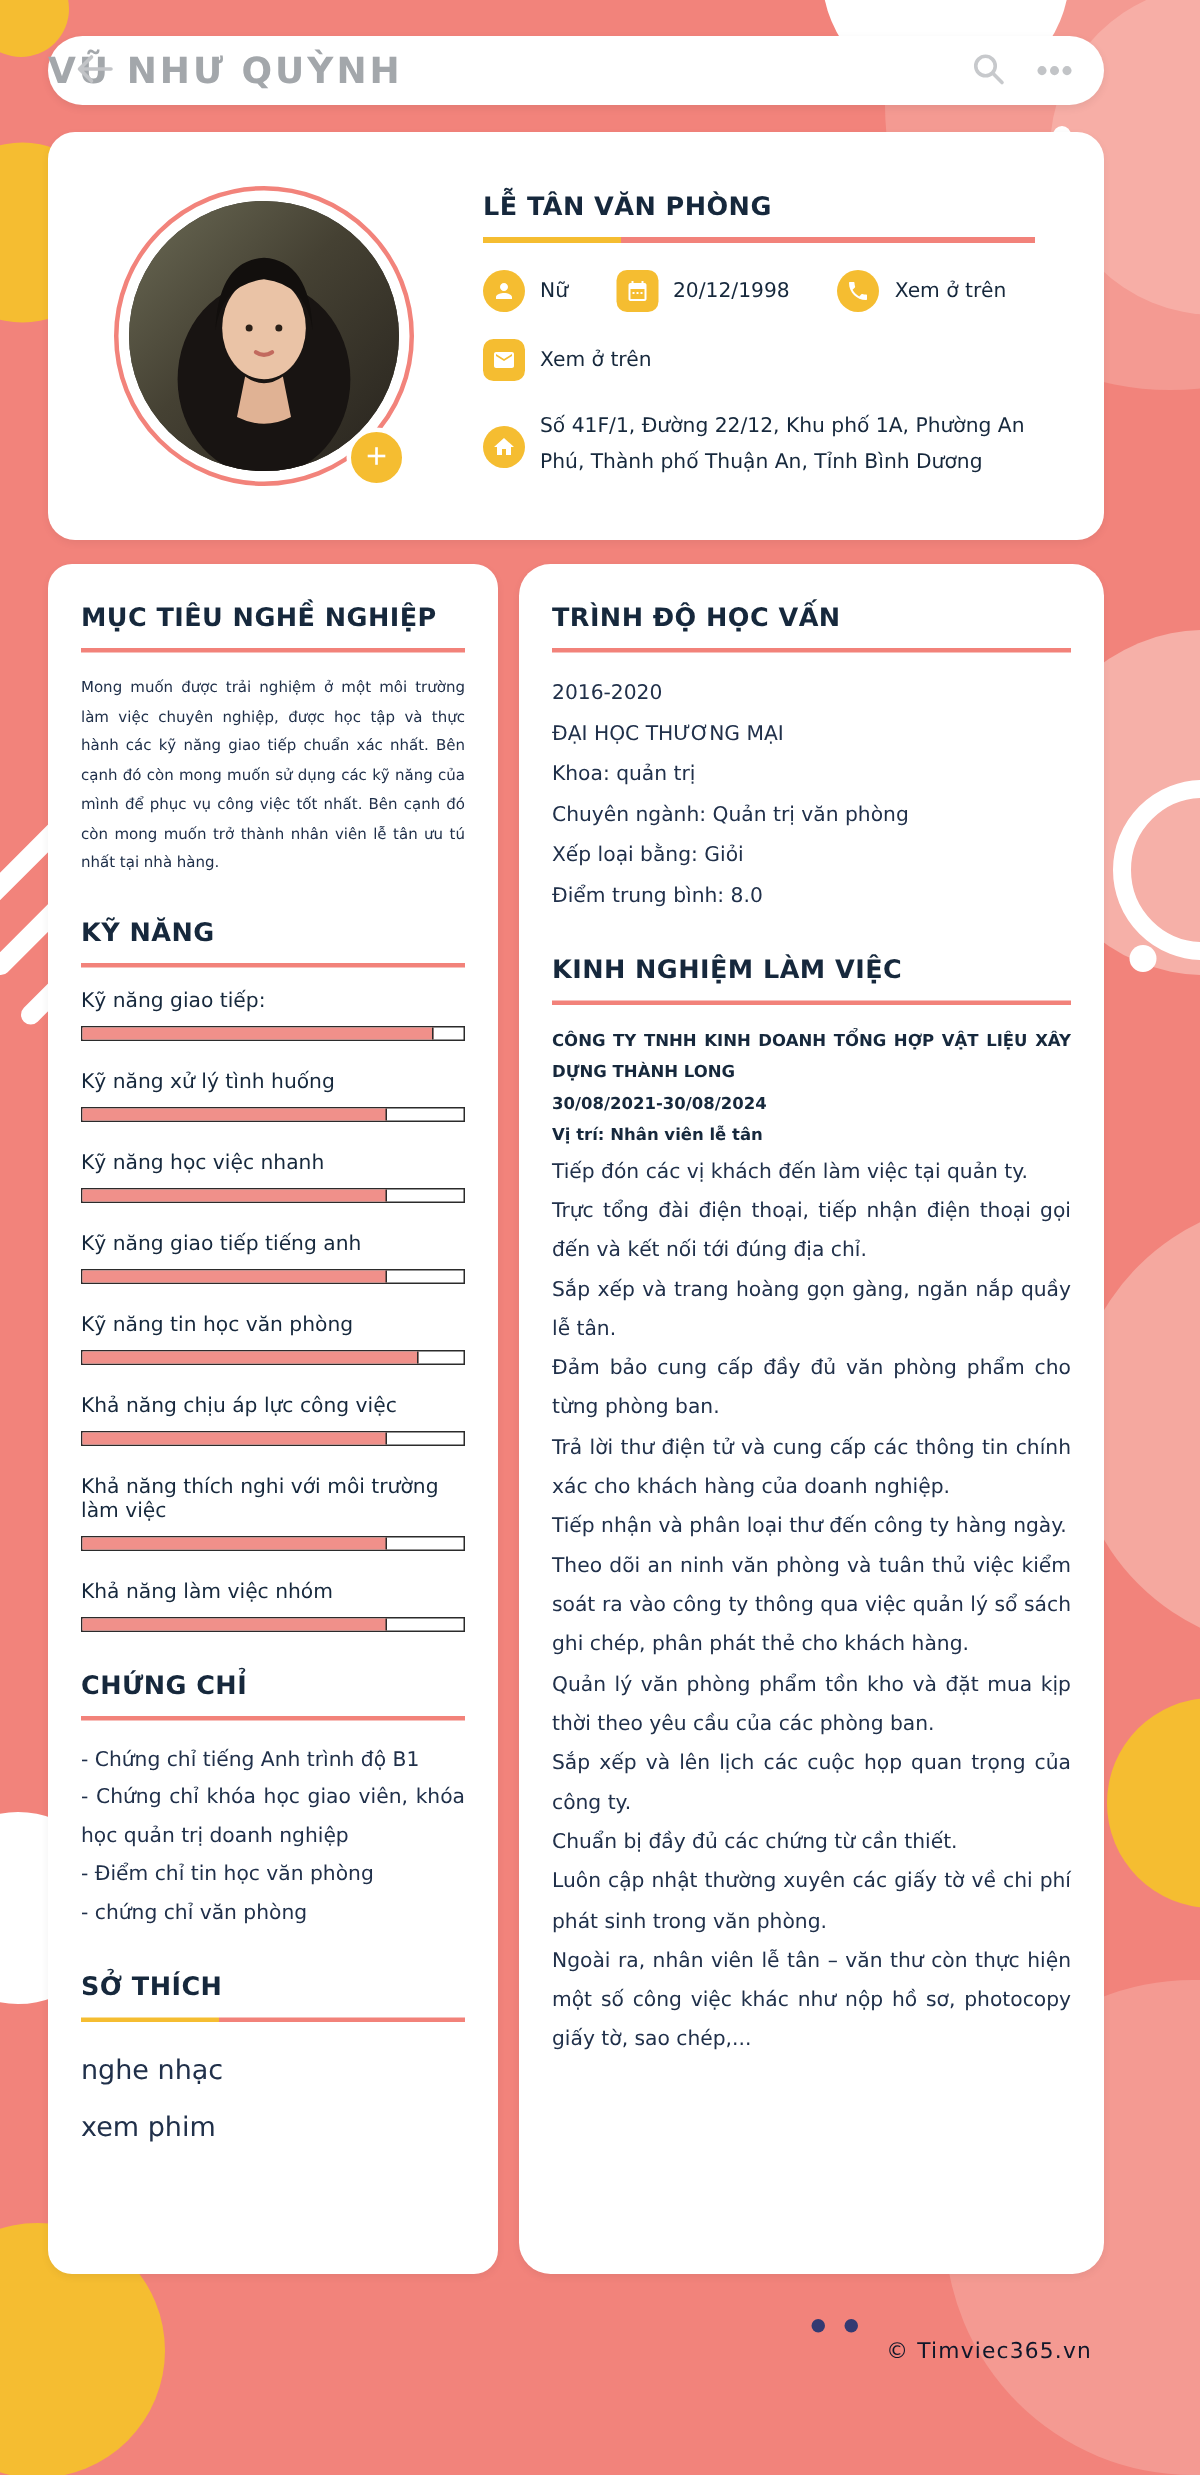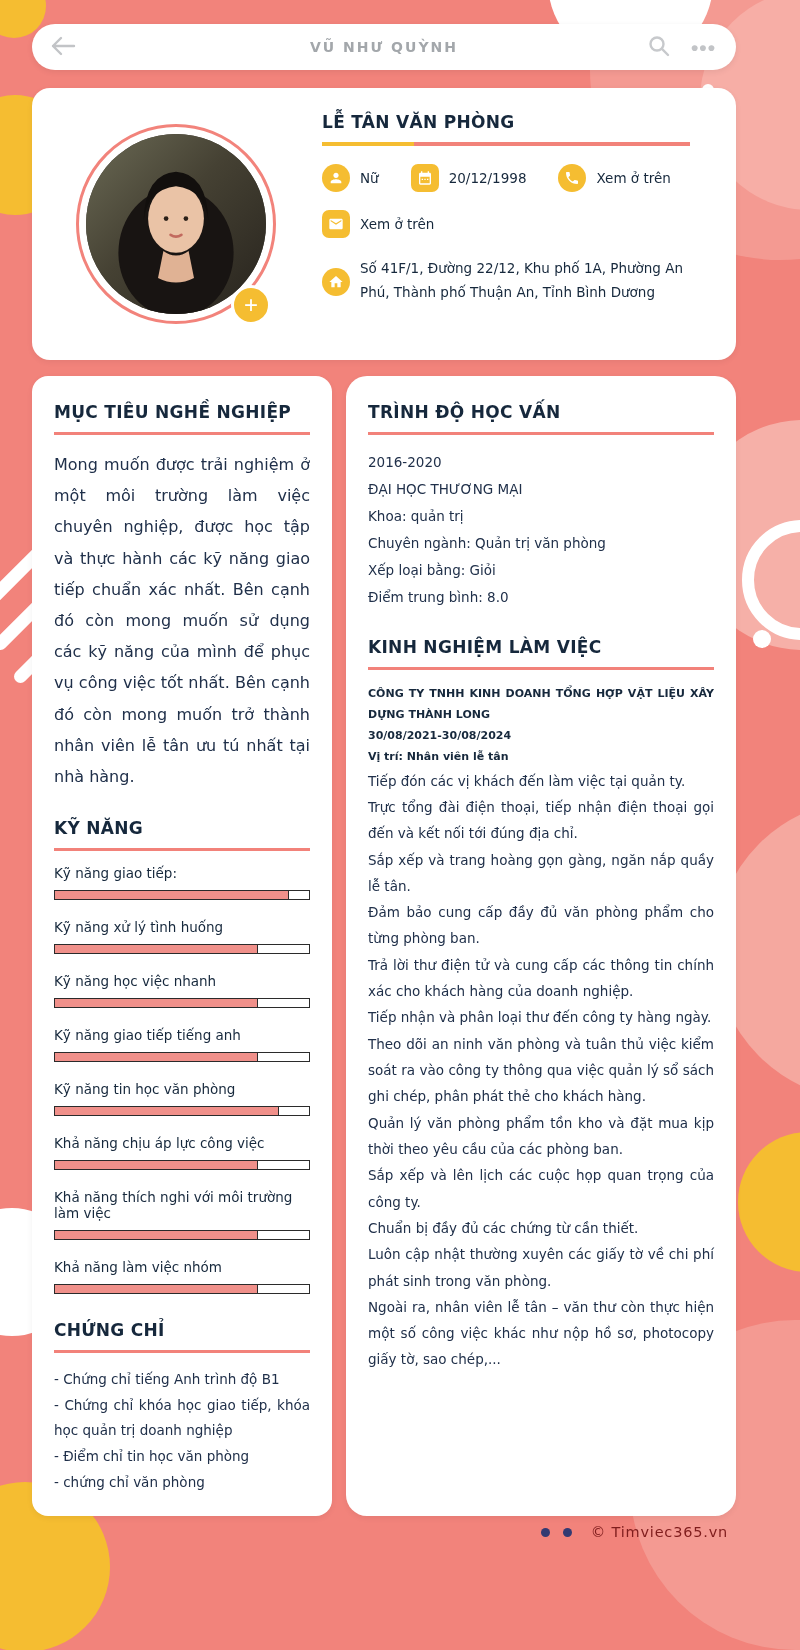--- a/index.html
+++ b/index.html
@@ -36,22 +36,22 @@
   .d9{left:-60px;top:1482px;width:170px;height:170px;background:var(--yellow);}
   .st{position:absolute;width:95px;height:13px;background:#fff;border-radius:8px;transform:rotate(-45deg);}
   .st1{left:-38px;top:575px;} .st2{left:-18px;top:608px;} .st3{left:2px;top:641px;}
   
   .topbar{
     position:absolute;z-index:3;left:32px;top:24px;width:704px;height:46px;
     background:#fff;border-radius:26px;display:flex;align-items:center;
     box-shadow:0 2px 6px rgba(0,0,0,.07);
   }
   .topbar h1{
-    position:absolute;left:0;right:0;text-align:center;
-    font-size:14px;font-weight:700;letter-spacing:2px;color:var(--gray);
+    position:absolute;left:0;right:0;text-align:left;
+    font-size:24px;font-weight:700;letter-spacing:2px;color:var(--gray);
   }
   .icon-btn{background:none;border:none;cursor:pointer;display:flex;align-items:center;justify-content:center;padding:6px;z-index:1;}
   .back-btn{margin-left:12px;}
   .topbar-right{margin-left:auto;display:flex;align-items:center;gap:8px;margin-right:14px;}
   .more-glyph{color:#c2c4c7;font-size:21px;font-weight:700;letter-spacing:1px;line-height:1;}
   
   .profile-card{
     position:absolute;z-index:2;left:32px;top:88px;width:704px;height:272px;
     background:#fff;border-radius:18px;display:flex;
     box-shadow:0 2px 6px rgba(0,0,0,.06);
@@ -60,21 +60,21 @@
     position:relative;width:200px;height:200px;margin:36px 0 0 44px;flex:none;
     border:3px solid #f2837b;border-radius:50%;padding:7px;background:#fff;
   }
   .photo{width:100%;height:100%;border-radius:50%;overflow:hidden;background:#3c362e;}
   .photo svg{display:block;width:100%;height:100%;}
   .add-btn{
     position:absolute;right:2px;bottom:-4px;width:40px;height:40px;border-radius:50%;
     background:var(--yellow);border:3px solid #fff;color:#fff;font-size:24px;line-height:1;
     display:flex;align-items:center;justify-content:center;cursor:pointer;
   }
-  .profile-info{margin-left:46px;padding-top:24px;width:368px;}
+  .profile-info{margin-left:46px;padding-top:40px;width:368px;}
   .profile-info h2{font-size:17px;font-weight:700;color:var(--ink);letter-spacing:.3px;}
   .rule{height:3px;background:var(--pink);margin:10px 0 14px;}
   .rule.thick{height:4px;}
   .rule.two-tone{background:linear-gradient(90deg,var(--yellow) 0 92px,var(--pink) 92px);}
   .info-row{display:flex;gap:32px;margin-top:18px;}
   .info-item{display:flex;align-items:center;gap:10px;font-size:13.5px;color:var(--ink);}
   .info-item.top{align-items:center;}
   .info-item.top .icn{margin-top:3px;}
   .info-item .txt{line-height:1.8;}
   .icn{width:28px;height:28px;flex:none;background:var(--yellow);display:flex;align-items:center;justify-content:center;}
@@ -83,34 +83,34 @@
   .icn svg{width:16px;height:16px;fill:#fff;}
   
   .columns{position:absolute;z-index:2;left:32px;top:376px;width:704px;display:flex;gap:14px;}
   .card{background:#fff;border-radius:16px;padding:26px 22px;height:1140px;overflow:hidden;box-shadow:0 2px 6px rgba(0,0,0,.06);}
   .card.left{width:300px;}
   .card.right{width:390px;border-radius:21px;}
   .card h3{font-size:17px;font-weight:700;color:var(--ink);letter-spacing:.3px;}
   .sec{margin-top:26px;}
   .sec.first{margin-top:0;}
   .justify{text-align:justify;}
-  .obj-text{font-size:16px;line-height:1.95;color:var(--body);}
+  .obj-text{font-size:10px;line-height:1.95;color:var(--body);}
   .skill{margin-bottom:19px;}
   .skill-label{font-size:13.5px;color:var(--ink);margin-bottom:9px;}
   .bar{height:10px;border:1.5px solid #2b2b2b;background:#fff;}
   .bar .fill{height:100%;background:var(--pink-soft);border-right:1.5px solid #2b2b2b;}
   .cert-line{font-size:13.5px;line-height:1.9;color:var(--body);text-align:justify;}
   .hobby-line{font-size:18px;line-height:2.1;color:var(--body);}
   .edu-line{font-size:13.5px;line-height:2.0;color:var(--body);}
   .bold-line{font-size:11px;line-height:1.9;font-weight:700;color:var(--ink);}
   .duty{font-size:13.5px;line-height:1.95;color:var(--body);text-align:justify;}
   
   .footer{position:absolute;z-index:2;right:72px;top:1524px;display:flex;align-items:center;gap:13px;}
   .footer .dot{width:9px;height:9px;border-radius:50%;background:#333a72;}
-  .footer .copy{margin-left:6px;font-size:14.5px;letter-spacing:.8px;color:#7f1d1d;}
+  .footer .copy{margin-left:6px;font-size:14.5px;letter-spacing:.8px;color:#0f172a;margin-top:36px;}
 </style>
 </head>
 <body>
 
 <div class="decor">
   <div class="d1"></div>
   <div class="d2"></div>
   <div class="d3"></div>
   <div class="d4"></div>
   <div class="d5"></div>
@@ -299,21 +299,21 @@
         </div>
     </div>
 
     <div class="sec">
       <h3>CHỨNG CHỈ</h3>
       <div class="rule"></div>
       <div>
 
           <p class="cert-line">- Chứng chỉ tiếng Anh trình độ B1</p>
 
-          <p class="cert-line">- Chứng chỉ khóa học giao tiếp, khóa học quản trị doanh nghiệp</p>
+          <p class="cert-line">- Chứng chỉ khóa học giao viên, khóa học quản trị doanh nghiệp</p>
 
           <p class="cert-line">- Điểm chỉ tin học văn phòng</p>
 
           <p class="cert-line">- chứng chỉ văn phòng</p>
         </div>
     </div>
 
     <div class="sec">
       <h3>SỞ THÍCH</h3>
       <div class="rule two-tone"></div>

